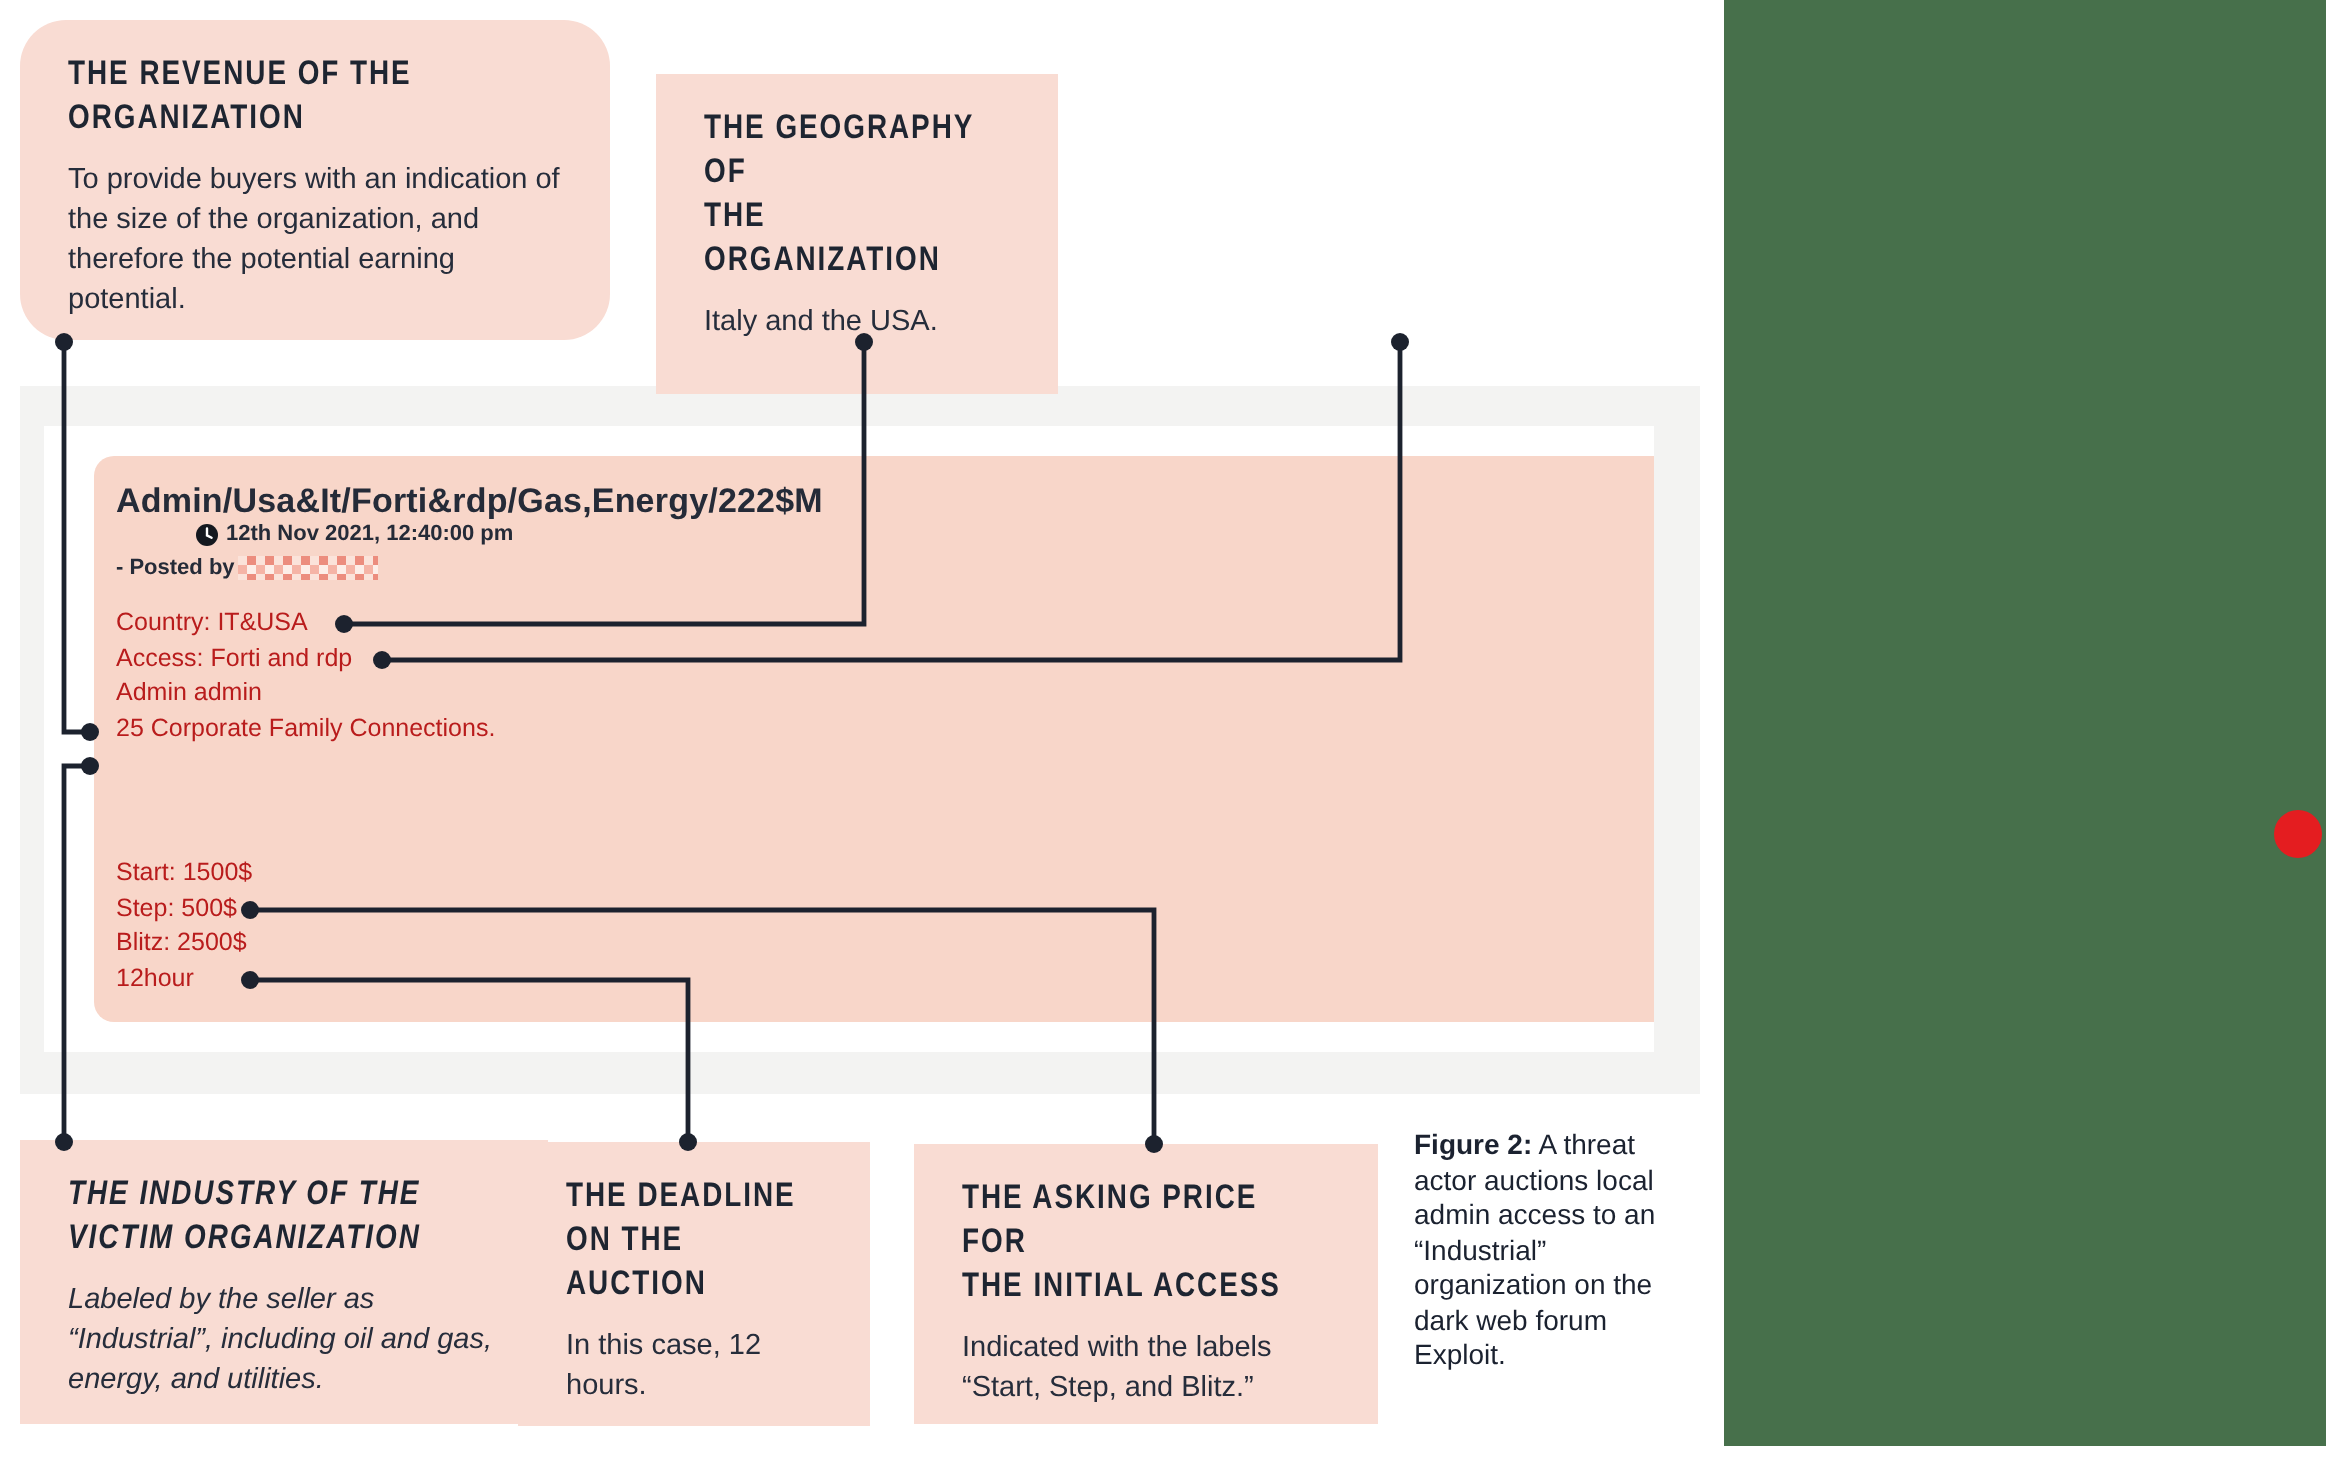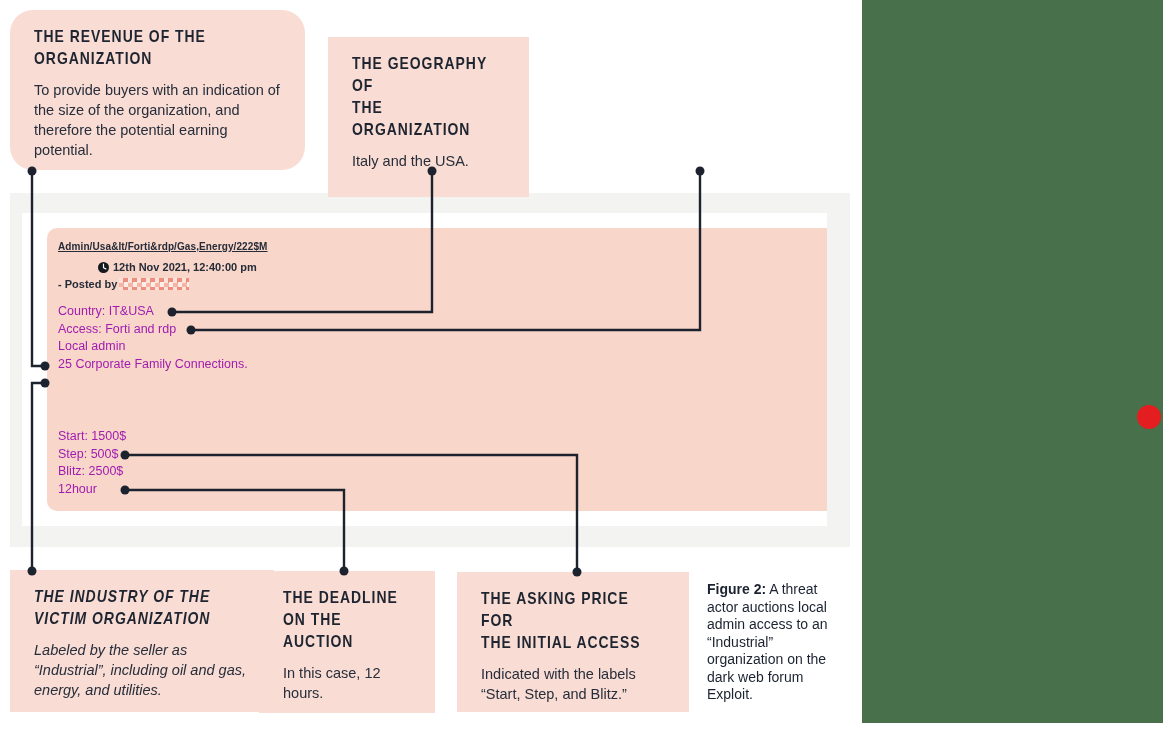--- a/index.html
+++ b/index.html
@@ -28,42 +28,42 @@
   .callout p{
     margin:10px 0 0 0;font-size:14.5px;line-height:20px;color:#262d3b;
   }
   .gray-panel{position:absolute;left:10px;top:193px;width:840px;height:354px;background:var(--panel-bg);}
   .white-inset{position:absolute;left:22px;top:213px;width:805px;height:313px;background:#fff;}
   .post-box{
     position:absolute;left:47px;top:228px;width:780px;height:283px;
     background:var(--post-bg);border-radius:10px 0 0 10px;
   }
   .post-title{
-    position:absolute;left:11px;top:13px;font-size:10px;font-weight:700;
-    text-decoration:underline;color:#252b38;letter-spacing:0.1px;
+    position:absolute;left:11px;top:13px;font-size:17px;font-weight:700;
+    color:#252b38;letter-spacing:0.1px;
   }
   .post-time{
     position:absolute;left:11px;top:33px;font-size:11px;font-weight:700;
     color:#252b38;display:flex;align-items:center;gap:4px;padding-left:40px;
   }
   .post-posted{
     position:absolute;left:11px;top:50px;font-size:11px;font-weight:700;color:#252b38;
     display:flex;align-items:center;
   }
   .redaction{
     display:inline-block;width:70px;height:12px;margin-left:2px;
     background:repeating-conic-gradient(from 0deg,#ec8d7e 0% 25%,#fdeee8 25% 50%,#f5b4a6 50% 75%,#fbe3da 75% 100%);
     background-size:9px 9px;
   }
-  .post-lines{position:absolute;left:11px;font-size:12.5px;line-height:17.5px;color:#a21caf;}
+  .post-lines{position:absolute;left:11px;font-size:12.5px;line-height:17.5px;color:#b91c1c;}
   .post-lines.g1{top:75px;}
   .post-lines.g2{top:200px;}
   .fig-caption{
     position:absolute;left:707px;top:564px;width:130px;
-    font-size:14px;line-height:17.5px;color:#1b2230;margin-top:17px;
+    font-size:14px;line-height:17.5px;color:#1b2230;
   }
   .fig-caption b{font-weight:700;}
   .green-band{position:absolute;left:862px;top:0;width:301px;height:723px;background:var(--green-band);}
   .red-dot{
     position:absolute;left:1137px;top:405px;width:24px;height:24px;border-radius:50%;
     background:var(--red-dot);
   }
   .connectors{position:absolute;left:0;top:0;z-index:6;pointer-events:none;}
   .connectors path{fill:none;stroke:var(--line);stroke-width:2.4;}
   .connectors circle{fill:var(--line);}
@@ -93,21 +93,21 @@
       </svg>
       <span>12th Nov 2021, 12:40:00 pm</span>
     </div>
     <div class="post-posted">
       <span>- Posted by</span>
       <span class="redaction"></span>
     </div>
     <div class="post-lines g1">
       <div>Country: IT&amp;USA</div>
       <div>Access: Forti and rdp</div>
-      <div>Local admin</div>
+      <div>Admin admin</div>
       <div>25 Corporate Family Connections.</div>
     </div>
     <div class="post-lines g2">
       <div>Start: 1500$</div>
       <div>Step: 500$</div>
       <div>Blitz: 2500$</div>
       <div>12hour</div>
     </div>
   </div>
 

